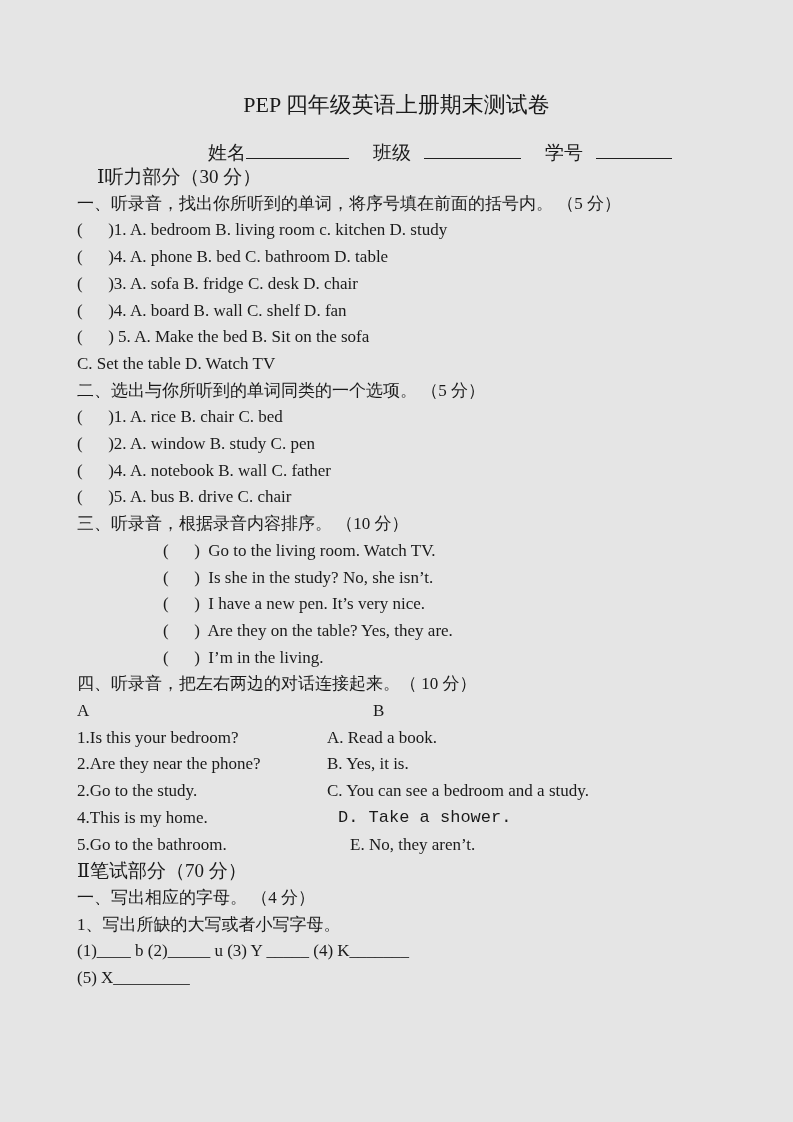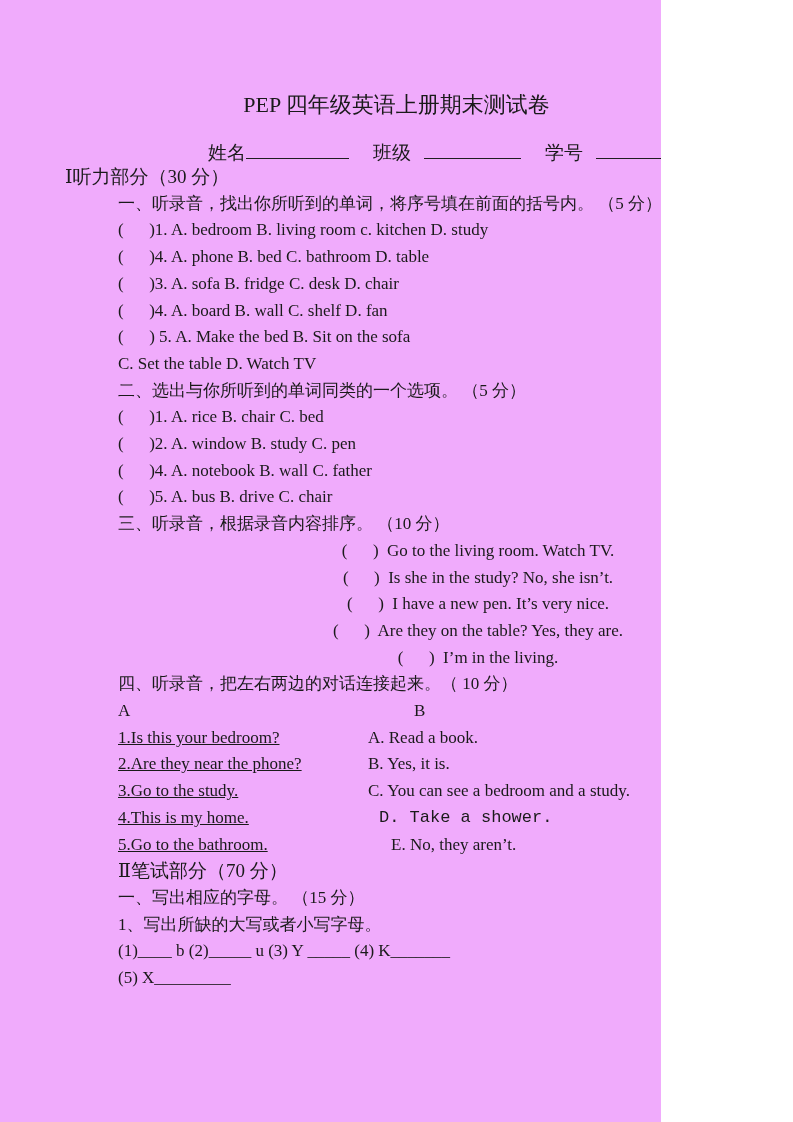--- a/index.html
+++ b/index.html
@@ -1,19 +1,19 @@
 <!DOCTYPE html>
 <html><head>
 <meta charset="utf-8">
 <style>
   html,body{margin:0;padding:0;background:#ffffff;}
   .page{
     position:relative;
-    width:661px;height:1122px;
-    background:#f0abfc;
+    width:793px;height:1122px;
+    background:#e5e5e5;
     color:#1a1a1a;
     font-family:"Liberation Serif","DejaVu Serif",serif;
     font-size:17px;
     overflow:hidden;
   }
   .title{
     position:absolute;top:90px;left:0;width:793px;
     margin:0;text-align:center;
     font-size:22px;font-weight:400;
     white-space:pre-wrap;
@@ -29,26 +29,26 @@
   }
   .w1{width:103px}.w2{width:97px}.w3{width:76px}
   .gap24{display:inline-block;width:24px}
   .gap13{display:inline-block;width:13px}
   .content{position:absolute;top:164px;left:0;width:793px;}
   .line{
     line-height:26.7px;
     white-space:pre-wrap;
   }
   .sec{font-size:19px;}
-  .m0{padding-left:65px;}
-  .m1{padding-left:118px;}
-  .m2{padding-left:163px;text-align:center;}
+  .m0{padding-left:97px;}
+  .m1{padding-left:77px;}
+  .m2{padding-left:163px;}
   .cols{display:flex;}
   .colA{display:inline-block;width:296px;flex:none;}
-  .pl{display:inline-block;width:250px;flex:none;text-decoration:underline;}
+  .pl{display:inline-block;width:250px;flex:none;}
   .r2{}
   .r3{margin-left:11px;font-family:Liberation Mono, monospace;}
   .r4{margin-left:23px;}
 </style>
 </head>
 <body>
 
 <div class="page">
 
   <h1 class="title">PEP 四年级英语上册期末测试卷</h1>
@@ -76,24 +76,24 @@
     <div class="line m2">(      )  Go to the living room. Watch TV.</div>
     <div class="line m2">(      )  Is she in the study? No, she isn’t.</div>
     <div class="line m2">(      )  I have a new pen. It’s very nice.</div>
     <div class="line m2">(      )  Are they on the table? Yes, they are.</div>
     <div class="line m2">(      )  I’m in the living.</div>
 
     <div class="line m1">四、听录音，把左右两边的对话连接起来。（ 10 分）</div>
     <div class="line m1 cols"><span class="colA">A</span><span>B</span></div>
     <div class="line m1 cols"><span class="pl">1.Is this your bedroom?</span><span>A. Read a book.</span></div>
     <div class="line m1 cols"><span class="pl">2.Are they near the phone?</span><span>B. Yes, it is.</span></div>
-    <div class="line m1 cols"><span class="pl">3.Go to the study.</span><span class="r2">C. You can see a bedroom and a study.</span></div>
+    <div class="line m1 cols"><span class="pl">2.Go to the study.</span><span class="r2">C. You can see a bedroom and a study.</span></div>
     <div class="line m1 cols"><span class="pl">4.This is my home.</span><span class="r3">D. Take a shower.</span></div>
     <div class="line m1 cols"><span class="pl">5.Go to the bathroom.</span><span class="r4">E. No, they aren’t.</span></div>
 
     <div class="line sec m1">Ⅱ笔试部分（70 分）</div>
-    <div class="line m1">一、写出相应的字母。 （15 分）</div>
+    <div class="line m1">一、写出相应的字母。 （4 分）</div>
     <div class="line m1">1、写出所缺的大写或者小写字母。</div>
     <div class="line m1">(1)____ b (2)_____ u (3) Y _____ (4) K_______</div>
     <div class="line m1">(5) X_________</div>
   </div>
 
 </div>
 
 </body></html>

